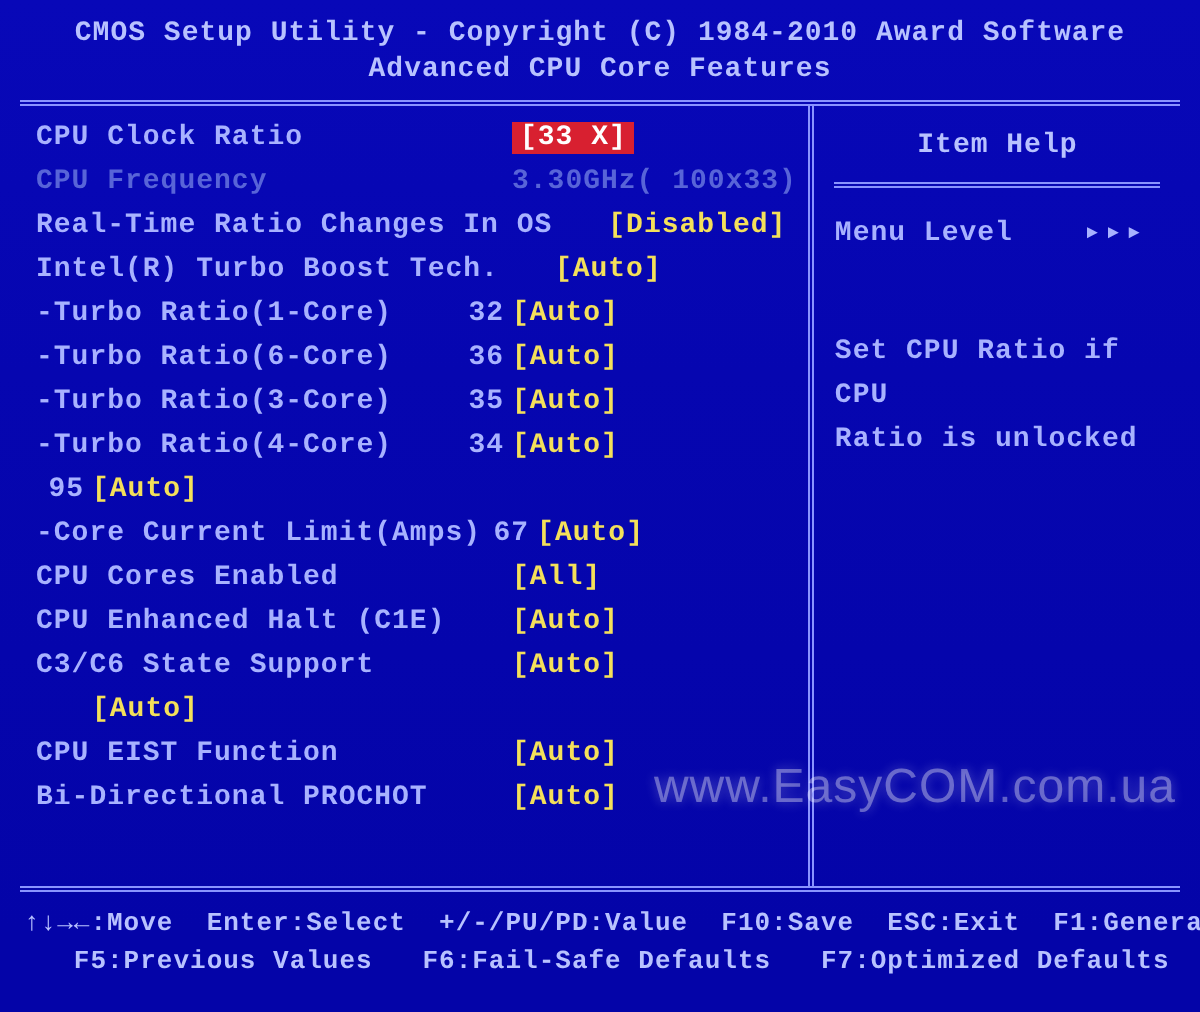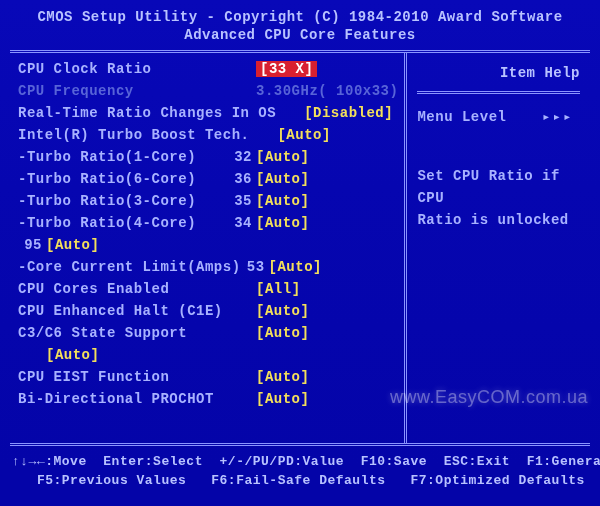--- a/index.html
+++ b/index.html
@@ -12,26 +12,26 @@
 .right{flex:1;padding:8px 10px}
 .row{display:flex;align-items:flex-start;height:22px;white-space:nowrap}
 .label{flex:0 0 210px;color:#a8b2ff}
 .label.muted{color:#5864d8}
 .num{width:24px;text-align:right;display:inline-block;color:#a8b2ff;margin-right:4px}
 .val{color:#f4e05a}
 .val.muted{color:#5864d8}
 .val.sel{background:#d82030;color:#fff;padding:0 4px}
 .val.br::before{content:"["}
 .val.br::after{content:"]"}
-.help-title{text-align:right;color:#b8c2ff;padding:4px 0 10px 0;border-bottom:3px double #8a94ff;margin-bottom:12px}
+.help-title{text-align:center;color:#b8c2ff;padding:4px 0 10px 0;border-bottom:3px double #8a94ff;margin-bottom:12px}
 .help-row{color:#a8b2ff;line-height:22px}
 .help-arrow{color:#a8b2ff;letter-spacing:2px}
 .help-text{margin-top:37px;color:#a8b2ff;line-height:22px}
 .footer{color:#b8c2ff;padding:6px 12px 0 12px;font-size:13px;line-height:19px;white-space:pre}
-.watermark{position:absolute;right:12px;bottom:58px;color:rgba(255,255,255,0.35);font-family:Arial,sans-serif;font-weight:normal;font-size:18px;text-shadow:0 0 6px rgba(255,255,255,0.3)}
+.watermark{position:absolute;right:12px;bottom:58px;color:rgba(255,255,255,0.35);font-family:Arial,sans-serif;font-weight:normal;font-size:24px;text-shadow:0 0 6px rgba(255,255,255,0.3)}
 </style>
 </head>
 <body>
 <div class="screen">
 
   <div class="header">
     <div class="line1">CMOS Setup Utility - Copyright (C) 1984-2010 Award Software</div>
     <div class="line2">Advanced CPU Core Features</div>
   </div>
 
@@ -76,21 +76,21 @@
           <span class="label">-Turbo Ratio(4-Core)</span>
           <span class="num">34</span>
           <span class="val br">Auto</span>
         </div>
         <div class="row">
           <span class="num">95</span>
           <span class="val br">Auto</span>
         </div>
         <div class="row">
           <span class="label">-Core Current Limit(Amps)</span>
-          <span class="num">53</span>
+          <span class="num">67</span>
           <span class="val br">Auto</span>
         </div>
         <div class="row">
           <span class="label">CPU Cores Enabled</span>
           <span class="num"></span>
           <span class="val br">All</span>
         </div>
         <div class="row">
           <span class="label">CPU Enhanced Halt (C1E)</span>
           <span class="num"></span>

